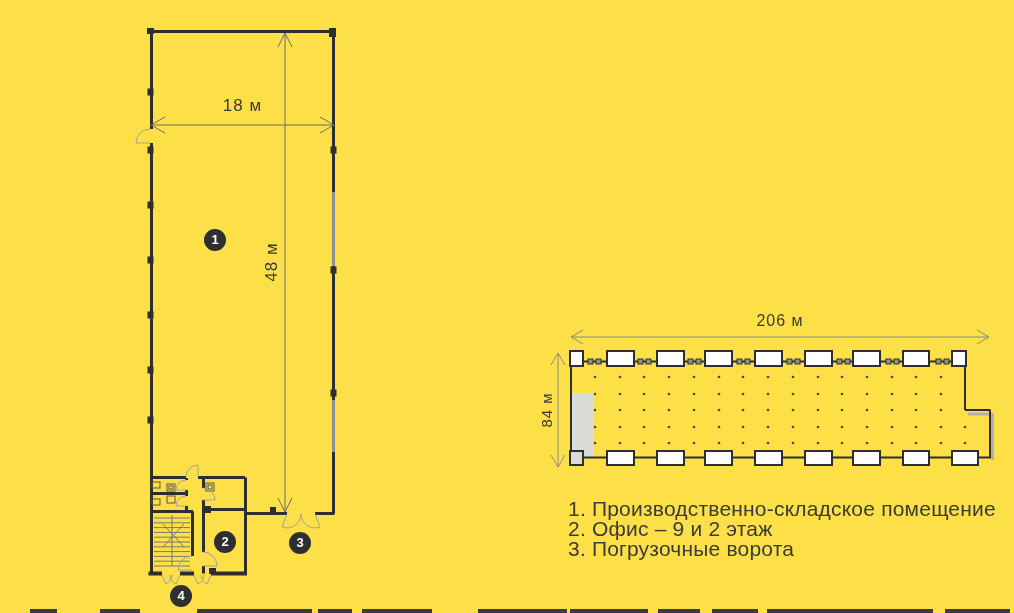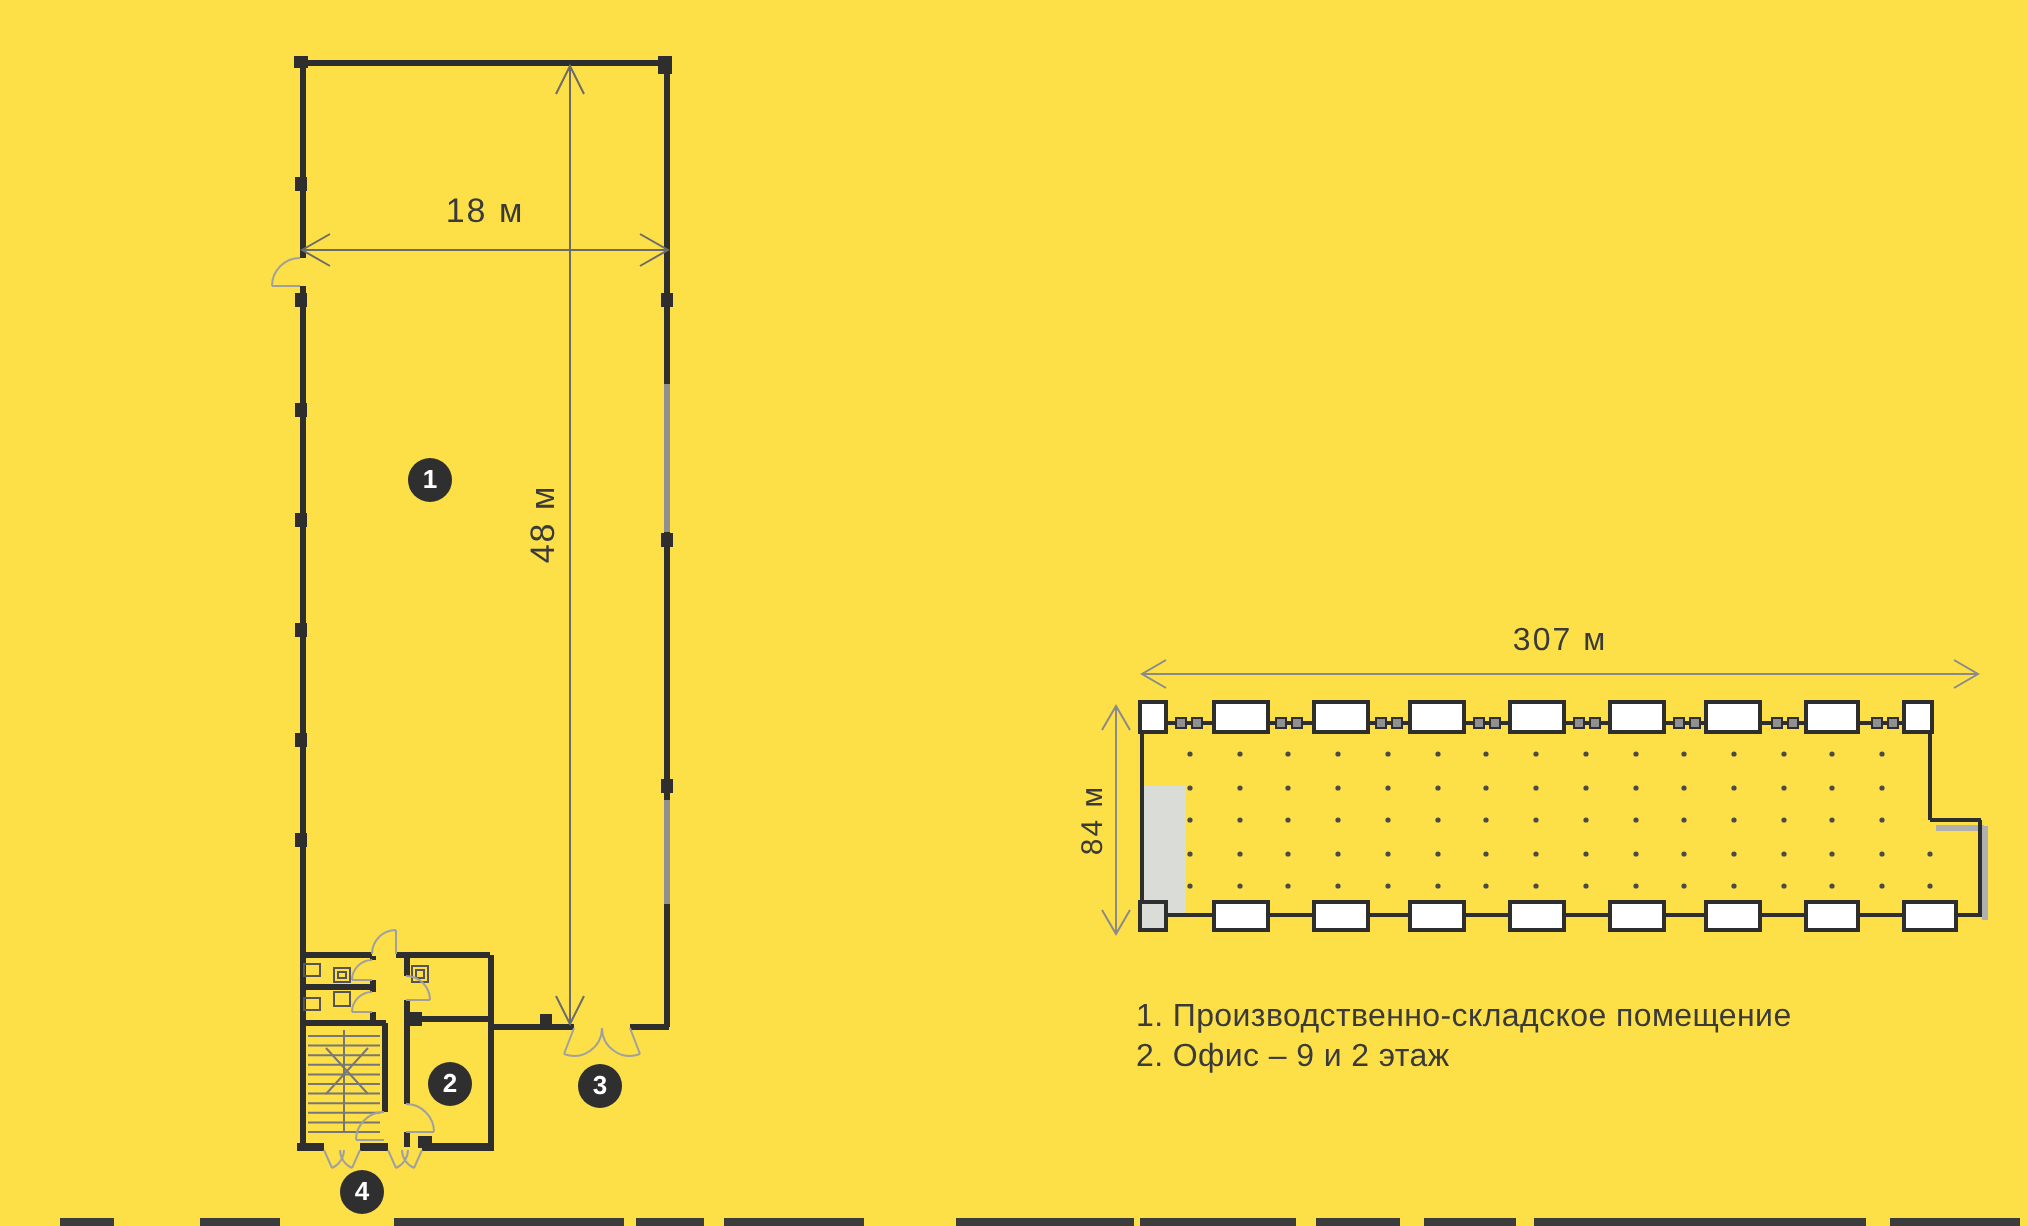--- a/index.html
+++ b/index.html
@@ -6,21 +6,21 @@
   body{background:#ffffff;font-family:"Liberation Sans",sans-serif;}
   .page{position:relative;width:1014px;height:613px;background:#fde047;overflow:hidden;}
   svg{position:absolute;left:0;top:0;}
   .dim{position:absolute;color:#3a3a3a;letter-spacing:1px;text-align:center;white-space:nowrap;}
   .dim-18{left:150px;top:96px;width:185px;font-size:17px;}
   .dim-48{left:244px;top:252px;width:56px;height:20px;font-size:17px;transform:rotate(-90deg);}
   .dim-307{left:571px;top:312px;width:418px;font-size:16px;}
   .dim-84{left:520px;top:400px;width:56px;height:20px;font-size:15px;transform:rotate(-90deg);}
   .marker{position:absolute;width:22px;height:22px;border-radius:50%;background:#2f2f2f;color:#ffffff;
           font-size:13px;font-weight:700;line-height:22px;text-align:center;}
-  .legend{position:absolute;left:568px;top:499px;color:#3a3a3a;font-size:16px;line-height:20px;letter-spacing:0.2px;}
+  .legend{position:absolute;left:568px;top:499px;color:#3a3a3a;font-size:21px;line-height:20px;letter-spacing:0.2px;}
   .strip-seg{position:absolute;top:609px;height:4px;background:#3c3c3c;}
 </style>
 </head>
 <body>
 
 <div class="page">
 
   <svg width="1014" height="613" viewBox="0 0 1014 613">
 
     <g stroke="#2e2e2e" stroke-width="3" fill="none">
@@ -256,31 +256,32 @@
     </g>
     <g stroke="#8a8a8a" stroke-width="1" fill="none">
       <path d="M558,353 V467"></path>
       <path d="M551,365 L558,353 L565,365"></path>
       <path d="M551,455 L558,467 L565,455"></path>
     </g>
   </svg>
 
   <div class="dim dim-18">18 м</div>
   <div class="dim dim-48">48 м</div>
-  <div class="dim dim-307">307 м</div>
+  <div class="dim dim-307">206 м</div>
   <div class="dim dim-84">84 м</div>
 
   <div class="marker" style="left:204px;top:229px;">1</div>
   <div class="marker" style="left:214px;top:531px;">2</div>
   <div class="marker" style="left:289px;top:532px;">3</div>
   <div class="marker" style="left:170px;top:585px;">4</div>
 
   <div class="legend">
     <div>1. Производственно-складское помещение</div>
     <div>2. Офис – 9 и 2 этаж</div>
+    <div>3. Погрузочные ворота</div>
   </div>
 
   <div>
       <div class="strip-seg" style="left: 30px; width: 27px;"></div>
       <div class="strip-seg" style="left: 100px; width: 40px;"></div>
       <div class="strip-seg" style="left: 197px; width: 115px;"></div>
       <div class="strip-seg" style="left: 318px; width: 34px;"></div>
       <div class="strip-seg" style="left: 362px; width: 70px;"></div>
       <div class="strip-seg" style="left: 478px; width: 89px;"></div>
       <div class="strip-seg" style="left: 570px; width: 78px;"></div>

